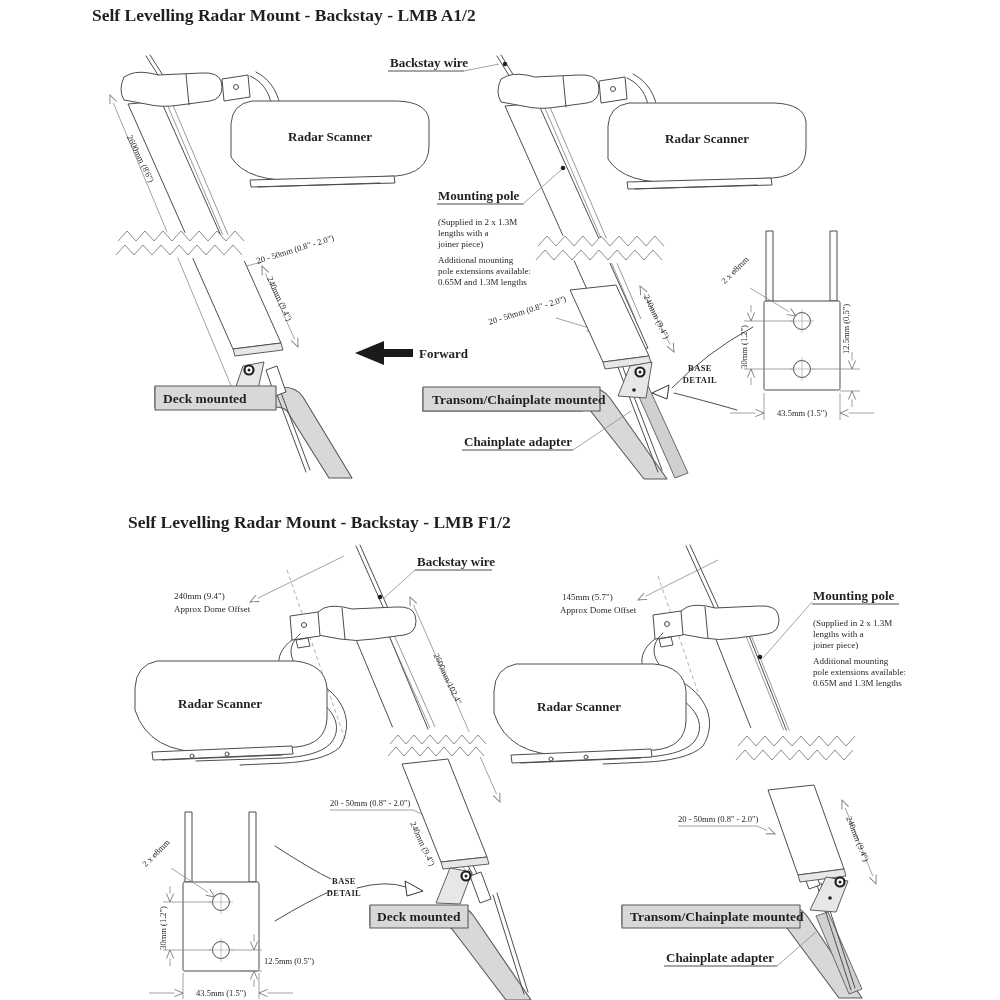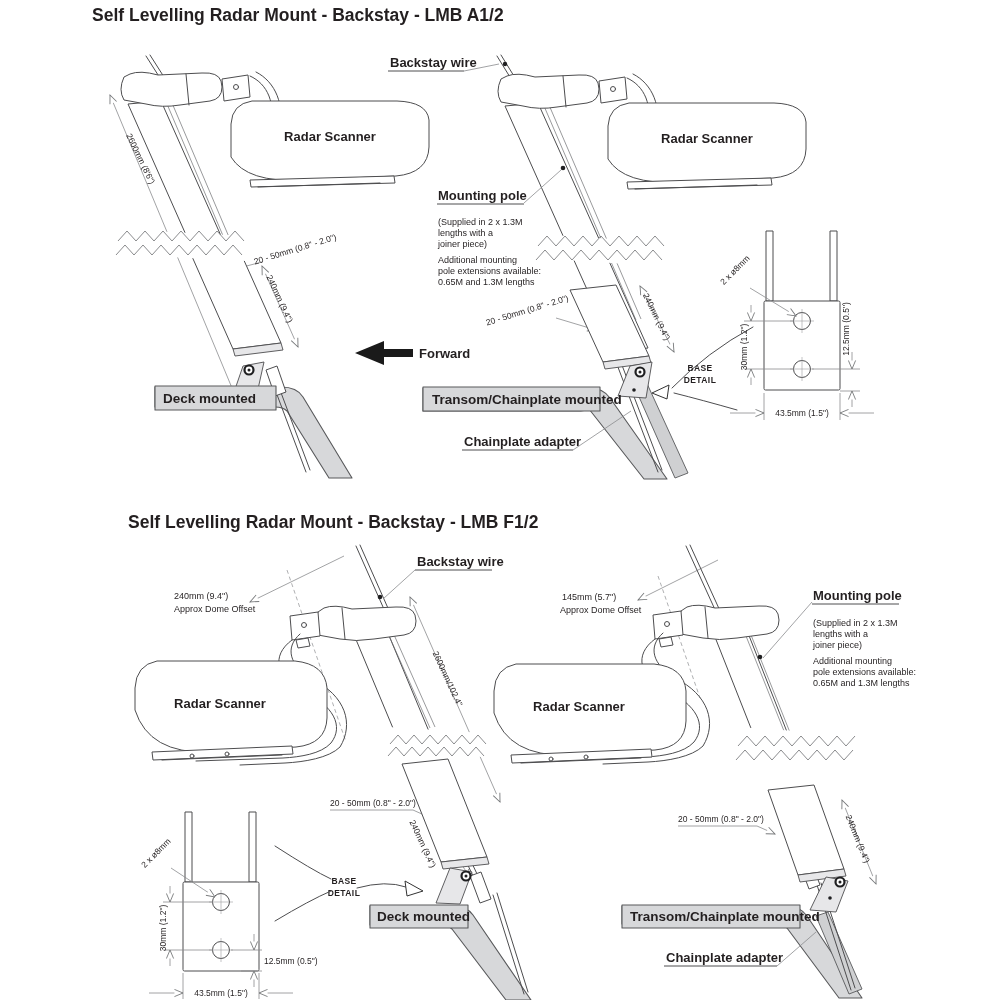--- a/index.html
+++ b/index.html
@@ -1,17 +1,17 @@
 <!DOCTYPE html>
 <html><head>
 <meta charset="utf-8">
 <style>
   html,body{margin:0;padding:0;background:#fff;}
   #canvas{position:relative;width:1000px;height:1000px;background:#fff;overflow:hidden;
-          font-family:Liberation Sans, sans-serif;}
+          font-family:Liberation Serif, serif;}
   svg{display:block}
   .art{fill:#fff;stroke:#4d4d4f;stroke-width:1;stroke-linejoin:round;}
   .artn{fill:none;stroke:#4d4d4f;stroke-width:1;stroke-linejoin:round;stroke-linecap:round;}
   .thin{fill:none;stroke:#6d6e71;stroke-width:.7;}
   .gray{fill:#d7d8da;stroke:#58595b;stroke-width:1.1;stroke-linejoin:round;}
   .lgray{fill:#e7e7e9;stroke:#4d4d4f;stroke-width:.9;}
   .dgray{fill:#cfd0d2;stroke:#58595b;stroke-width:.9;}
   .dim{fill:none;stroke:#8a8c8e;stroke-width:.8;}
   .dash{fill:none;stroke:#9a9c9e;stroke-width:.8;stroke-dasharray:4 3;}
   .ul{stroke:#3a3a3c;stroke-width:.9;}

